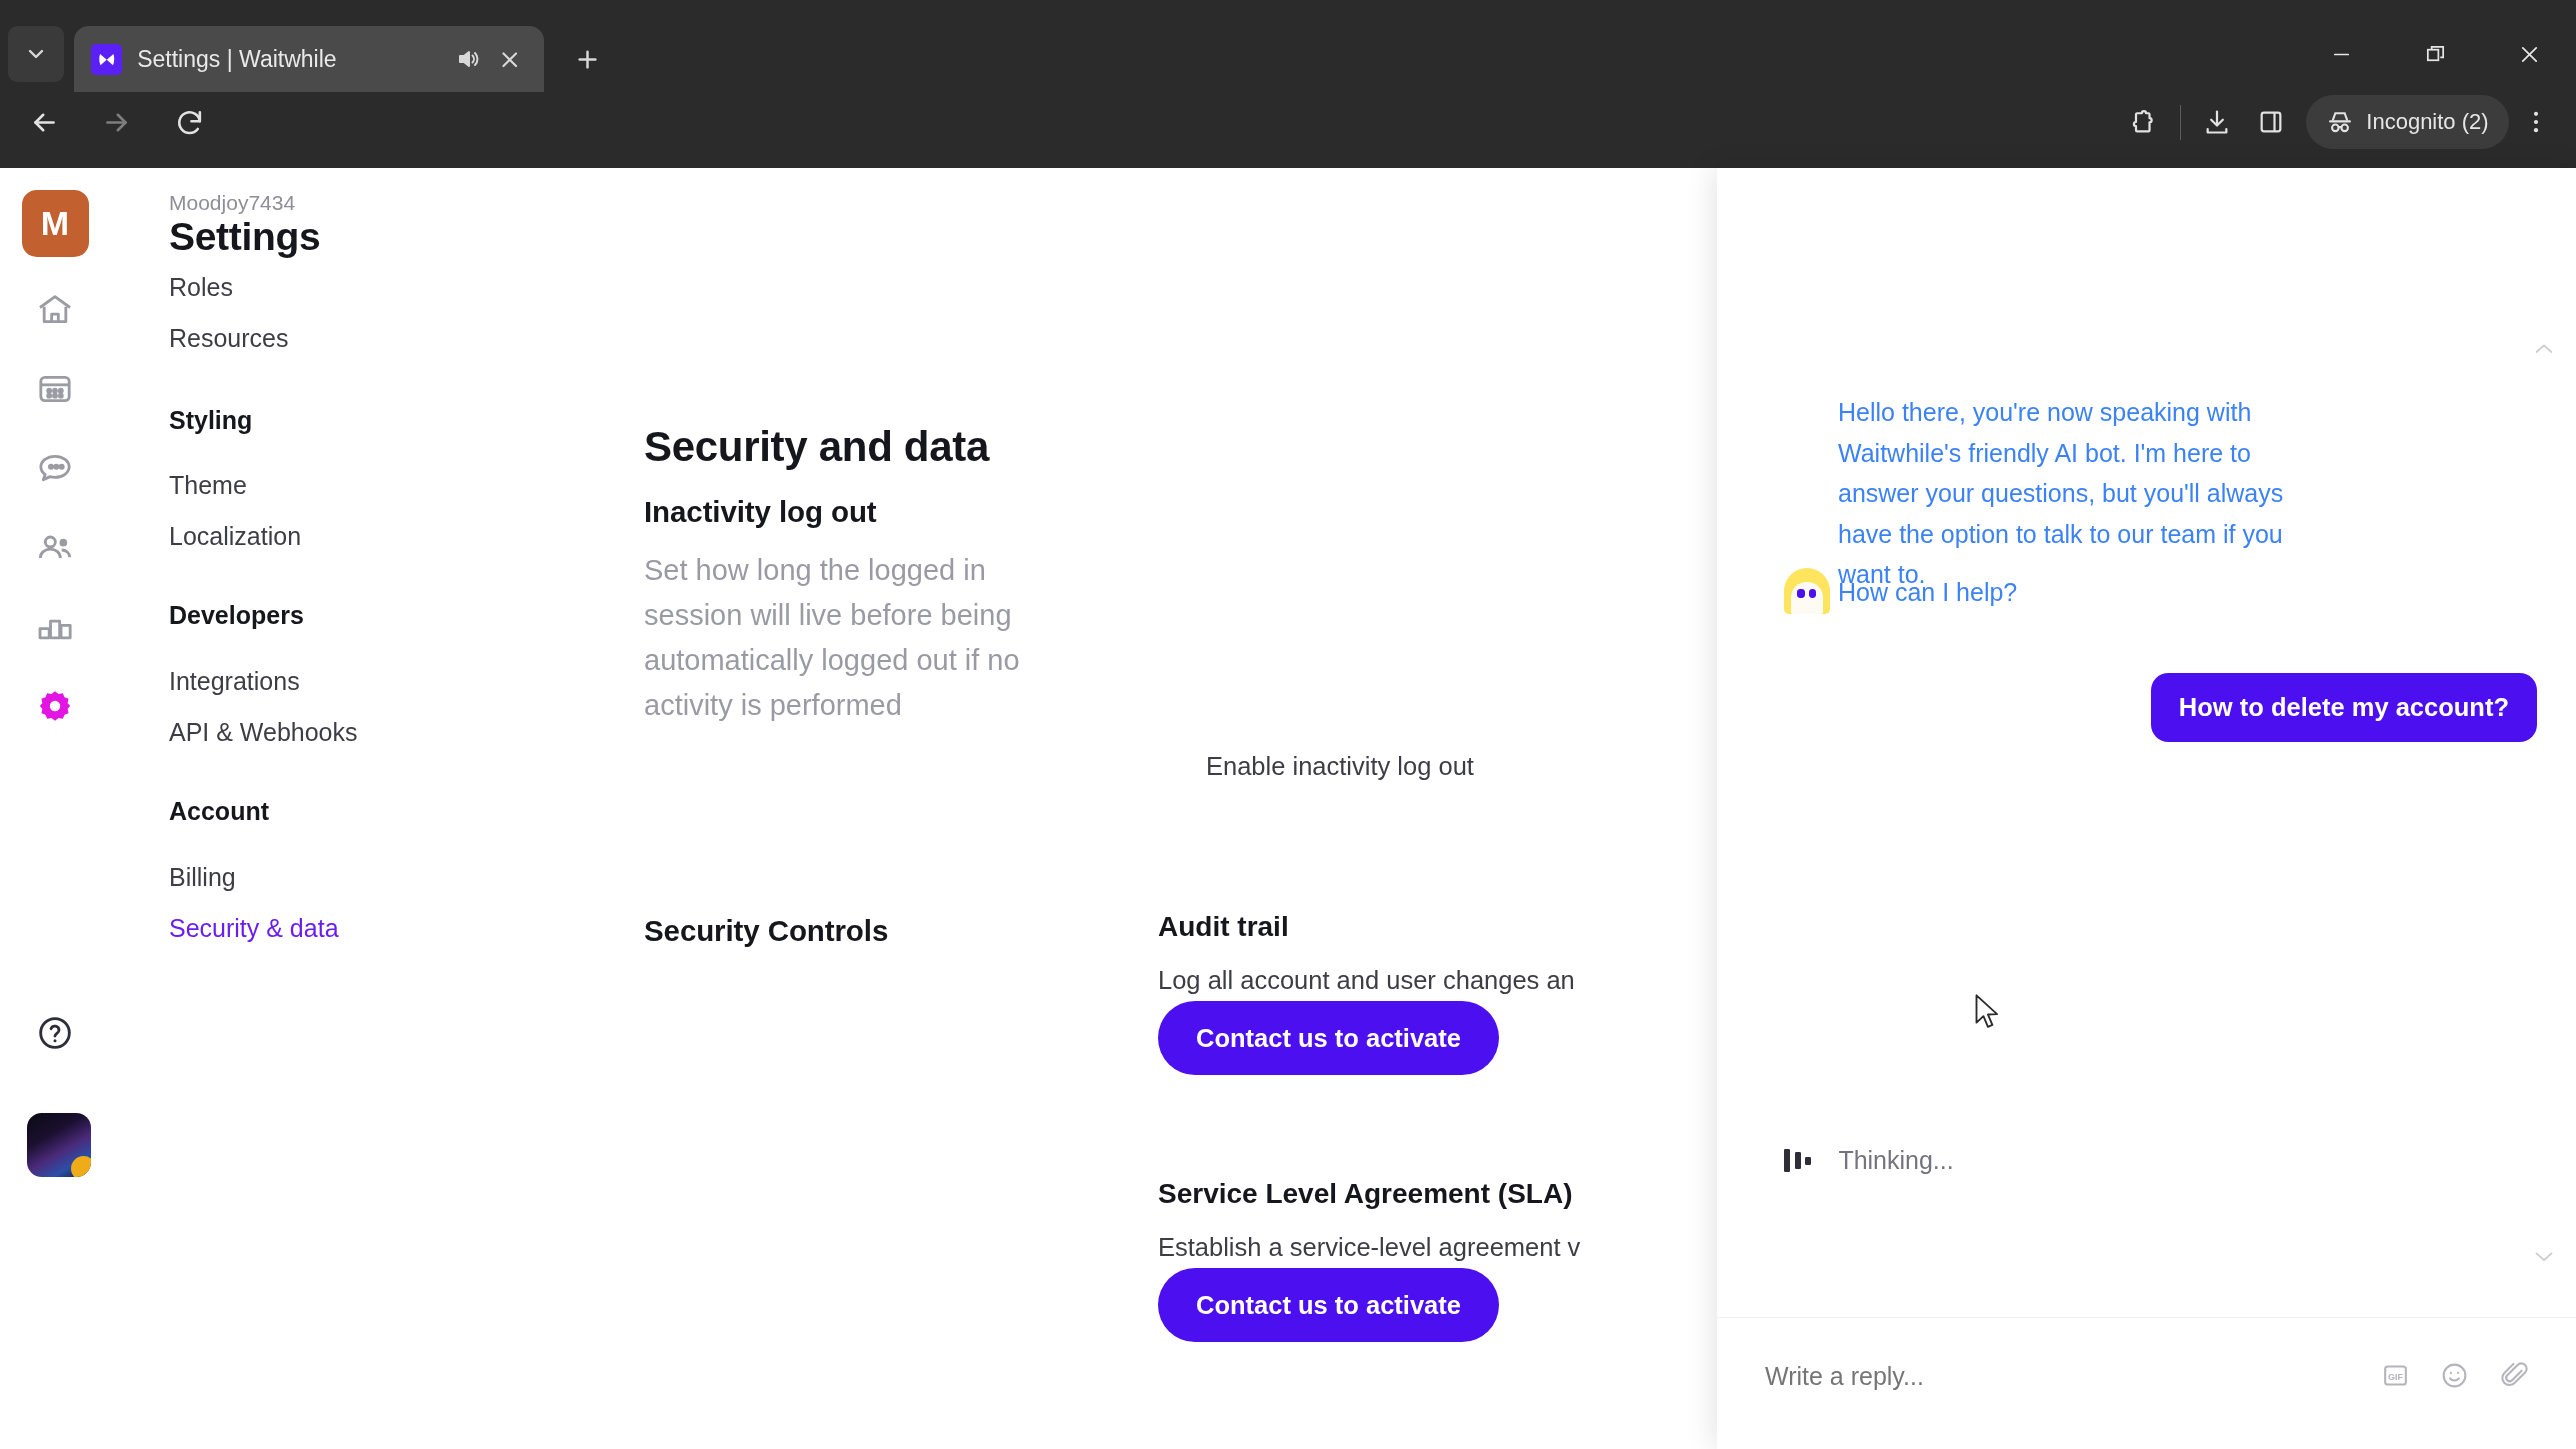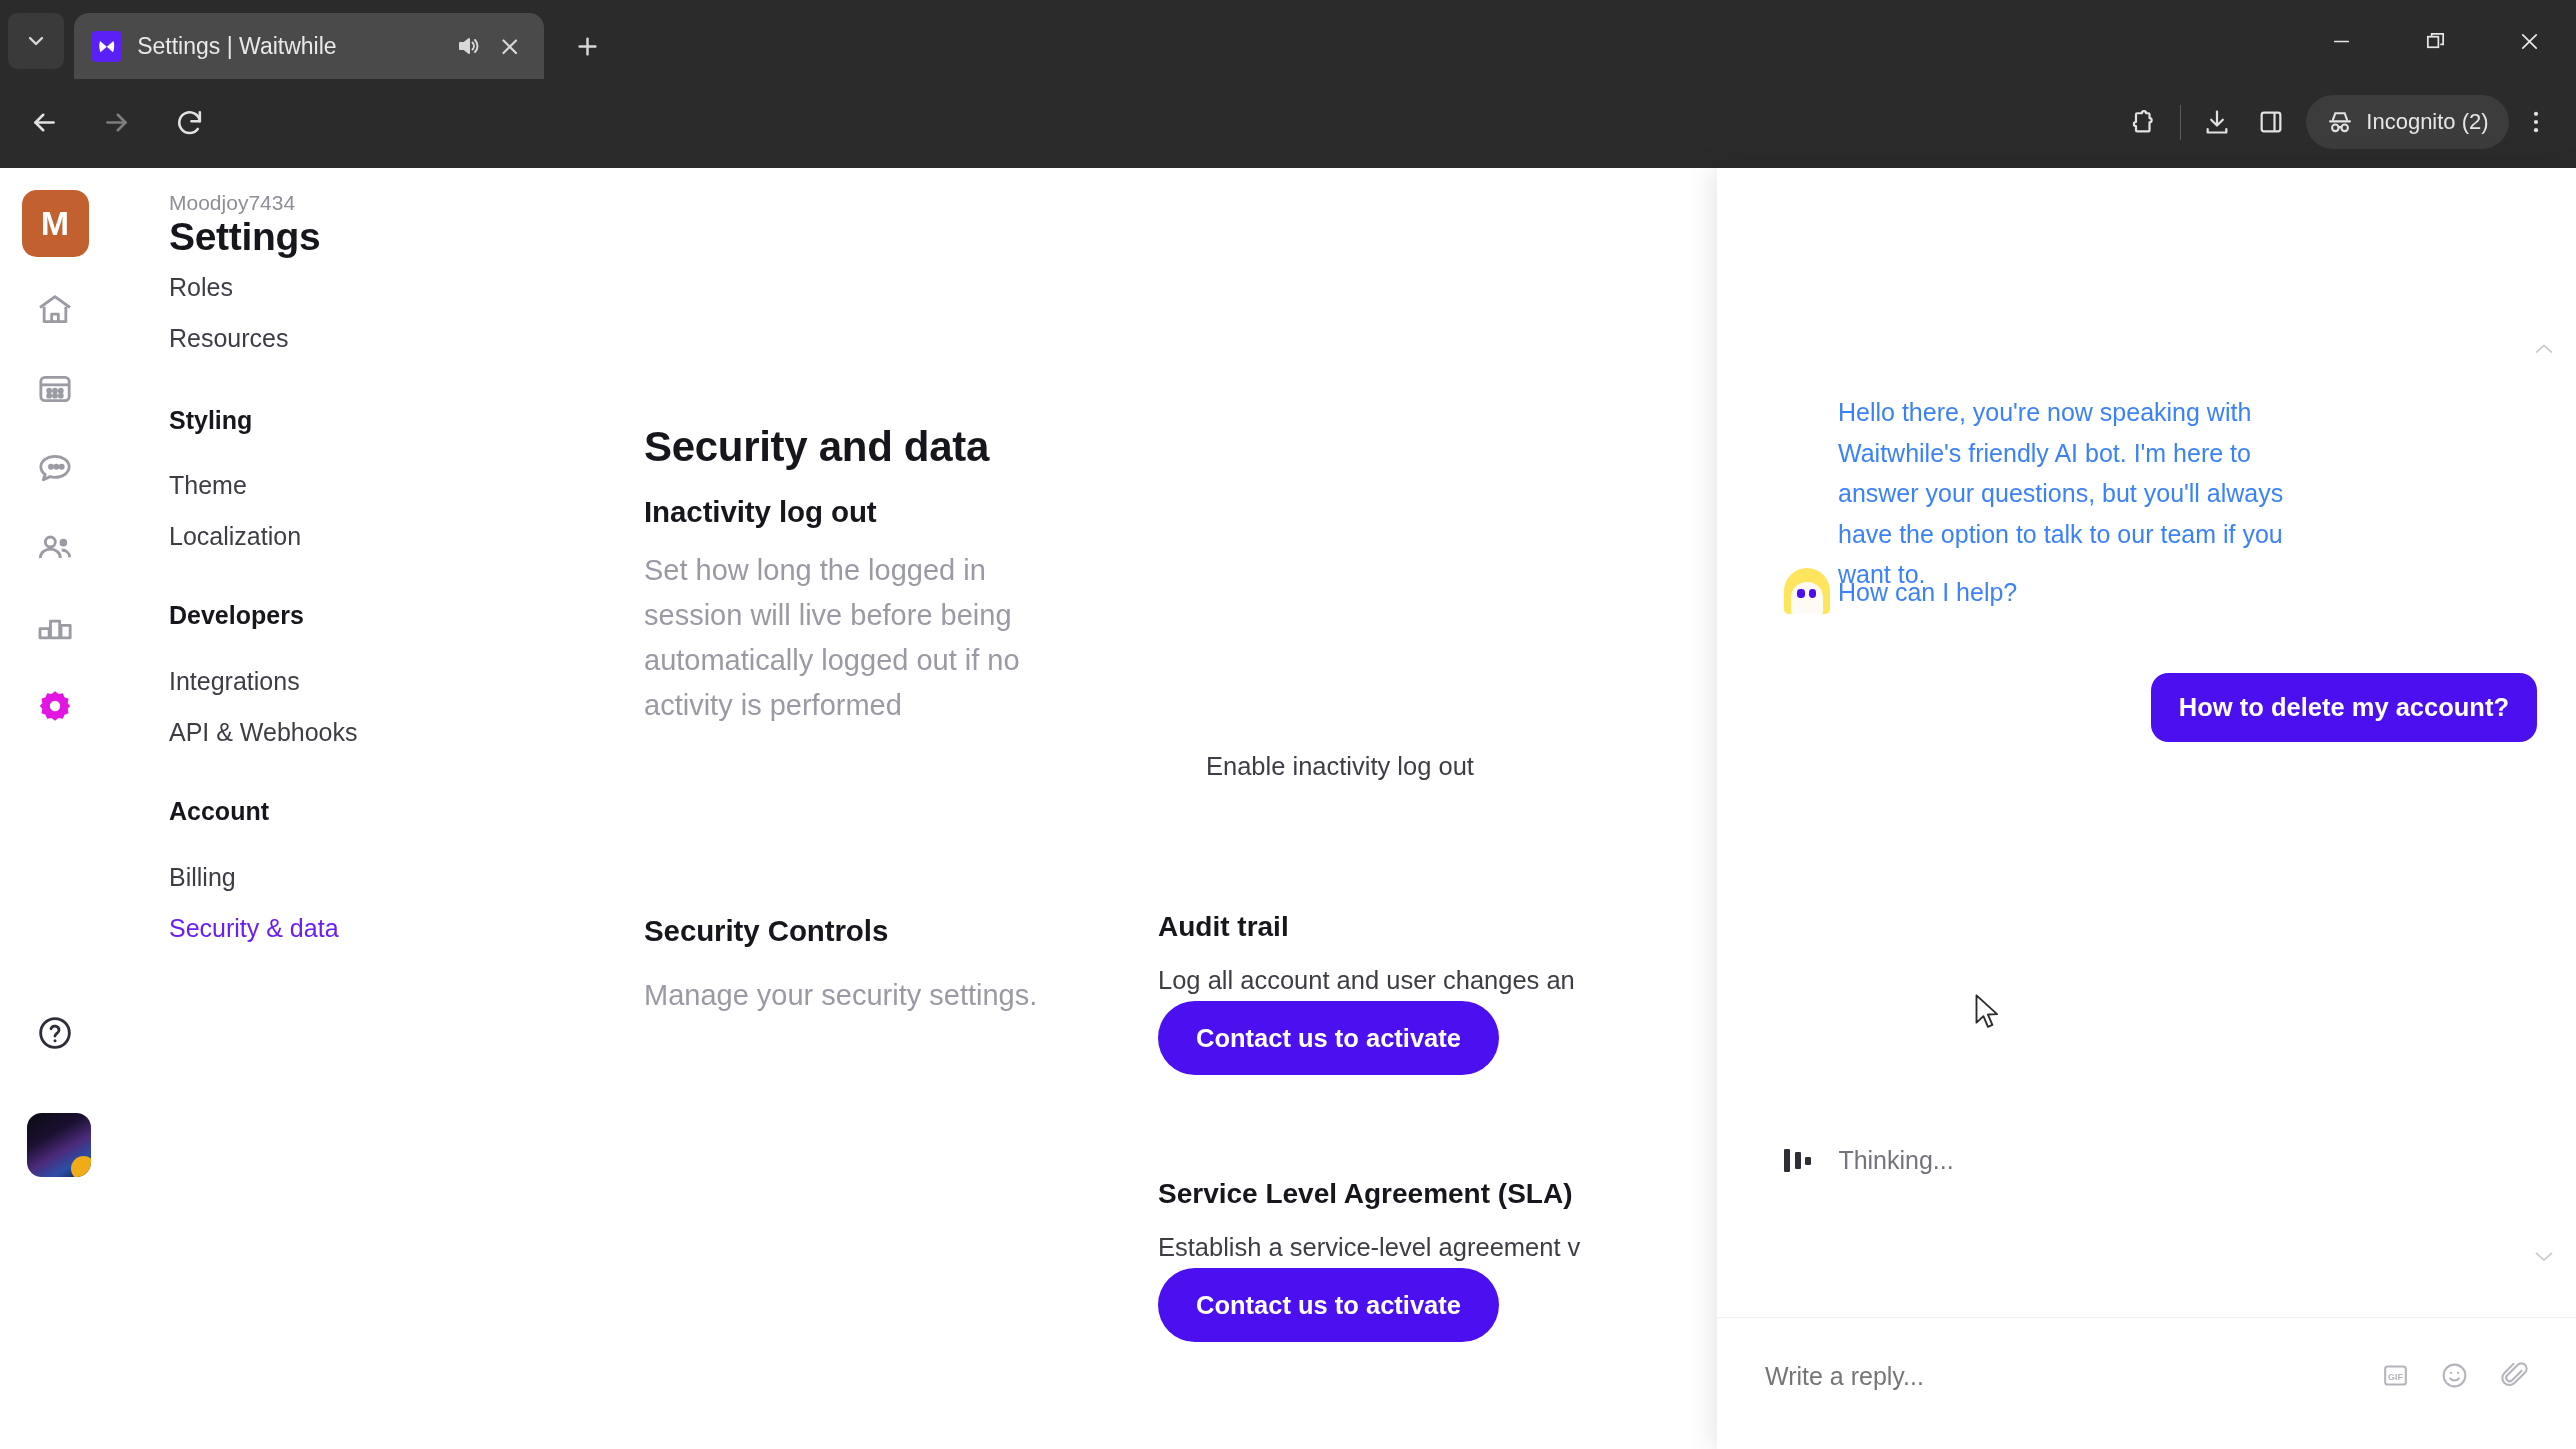--- a/index.html
+++ b/index.html
@@ -6,21 +6,21 @@
   html, body { width: 2576px; height: 1449px; overflow: hidden; }
   body {
     font-family: "Liberation Sans", sans-serif;
     background: #ffffff;
     -webkit-font-smoothing: antialiased;
   }
 
   
   .browser-chrome { position: absolute; top: 0; left: 0; width: 2576px; height: 168px; background: #2b2b2b; }
 
-  .tabstrip { position: absolute; top: 4px; left: 0; width: 2576px; height: 75px; }
+  .tabstrip { position: absolute; top: 17px; left: 0; width: 2576px; height: 75px; }
   .tab-list-btn {
     position: absolute; left: 8px; top: 9.4px; width: 56px; height: 56px;
     border-radius: 9.4px; background: #3a3a3a;
     display: flex; align-items: center; justify-content: center;
   }
   .tab-list-btn svg { width: 24px; height: 24px; }
 
   .tab {
     position: absolute; left: 74px; top: 9.4px; width: 470px; height: 66px;
     background: #4a4a4a; border-radius: 14.8px 14.8px 0 0;
@@ -415,21 +415,20 @@
   </div>
 
   <div class="main">
     <div class="page-title">Security and data</div>
 
     <div class="sec-heading" style="left:110px; top:327px">Inactivity log out</div>
     <div class="sec-desc" style="left:110px; top:380px">Set how long the logged in session will live before being automatically logged out if no activity is performed</div>
     <div class="field-label" style="left:672px; top:584px">Enable inactivity log out</div>
 
     <div class="sec-heading" style="left:110px; top:746px">Security Controls</div>
-    <div class="sec-desc" style="left:110px; top:805px">Manage your security settings.</div>
 
     <div class="item-title" style="left:624px; top:743px">Audit trail</div>
     <div class="item-desc" style="left:624px; top:798px">Log all account and user changes an</div>
     <button class="btn-primary" style="left:624px; top:833px">Contact us to activate</button>
 
     <div class="item-title" style="left:624px; top:1010px">Service Level Agreement (SLA)</div>
     <div class="item-desc" style="left:624px; top:1065px">Establish a service-level agreement v</div>
     <button class="btn-primary" style="left:624px; top:1100px">Contact us to activate</button>
   </div>
 

